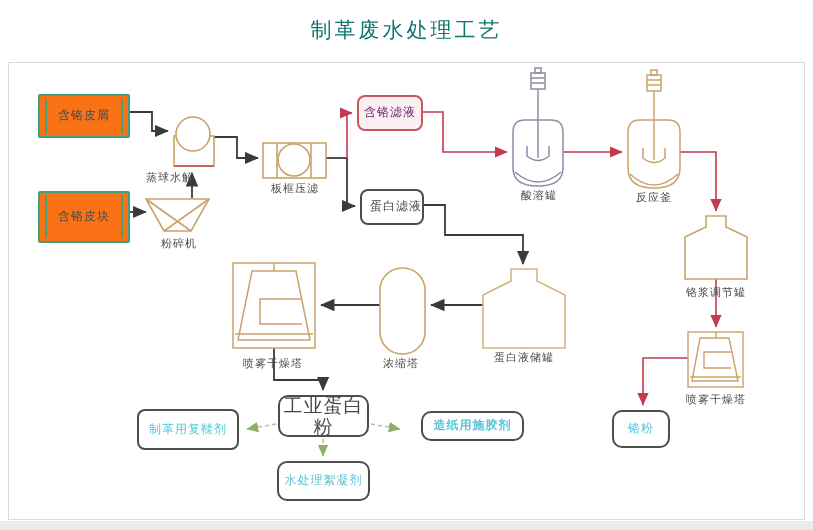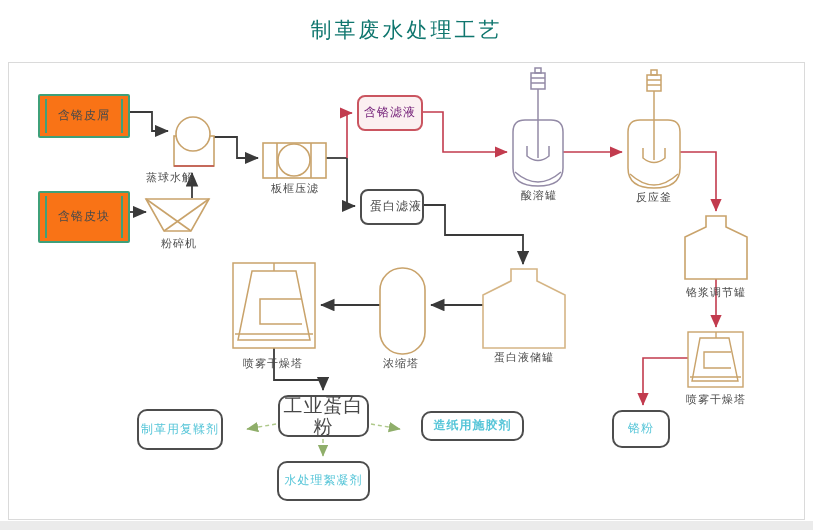--- a/index.html
+++ b/index.html
@@ -172,21 +172,21 @@
   </div>
 
   <div class="box rounded cyan" style="left:612px;top:410px;width:58px;height:38px;">
     <span>铬粉</span>
   </div>
 
   <div class="box rounded" style="left:278px;top:395px;width:91px;height:42px;font-size:19px;">
     <span>工业蛋白粉</span>
   </div>
 
-  <div class="box rounded cyan" style="left:137px;top:409px;width:86px;height:41px;">
+  <div class="box rounded cyan" style="left:137px;top:409px;width:102px;height:41px;border-radius:8px;">
     <span>制革用复鞣剂</span>
   </div>
 
   <div class="box rounded cyan" style="left:421px;top:411px;width:103px;height:30px;font-weight:bold;">
     <span>造纸用施胶剂</span>
   </div>
 
   <div class="box rounded cyan" style="left:277px;top:461px;width:93px;height:40px;">
     <span>水处理絮凝剂</span>
   </div>

